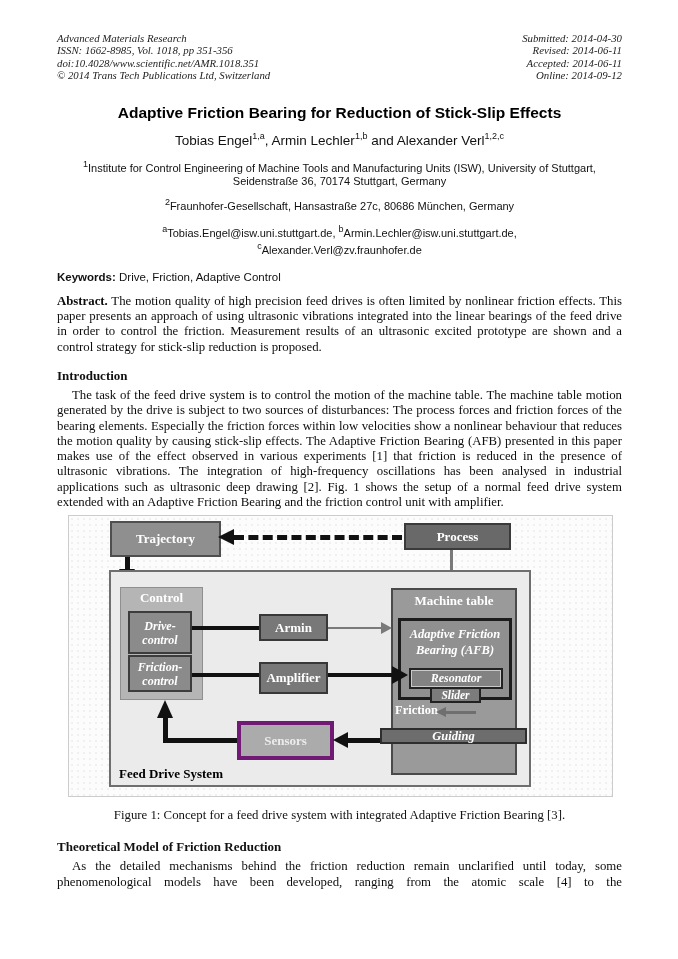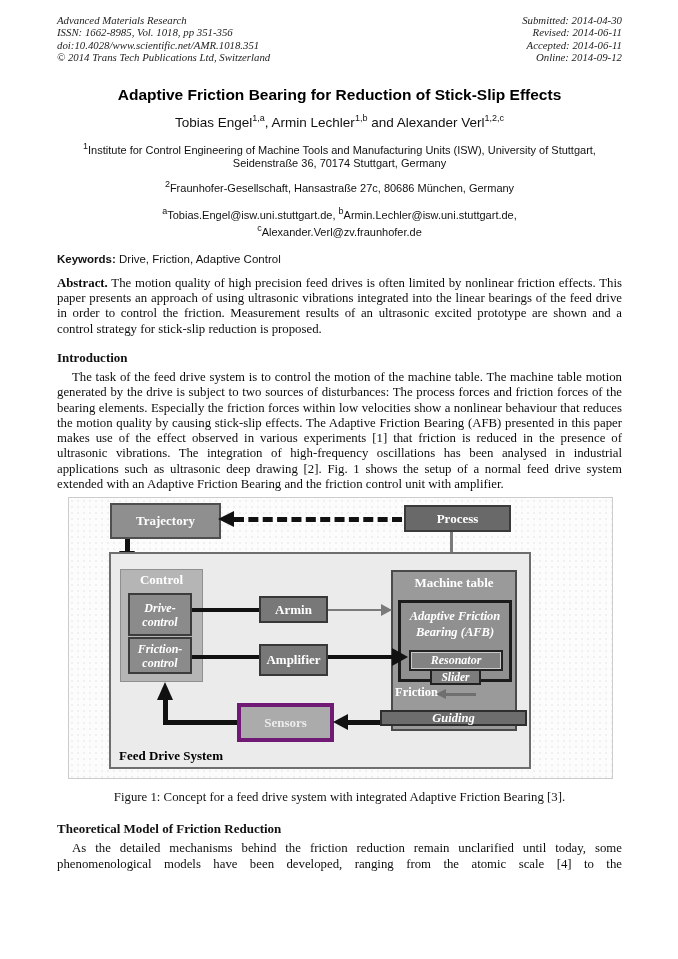--- a/index.html
+++ b/index.html
@@ -1,20 +1,20 @@
 <!DOCTYPE html>
 <html style="--fig-bg: #fcfcfc; --fig-border: #cccccc; --box-trajectory: #8f8f8f; --box-process: #696969; --big-box-bg: #ebebeb; --big-box-border: #6e6e6e; --group-light: #b5b5b5; --box-mid: #8b8b8b; --box-dark: #787878; --machine-bg: #9a9a9a; --afb-bg: #909090; --resonator-bg: #828282; --slider-bg: #7c7c7c; --guiding-bg: #6d6d6d; --sensors-bg: #ababab; --arrow-black: #111111; --arrow-gray: #7a7a7a;"><head>
 <meta charset="utf-8">
 <style>
   * { margin:0; padding:0; box-sizing:border-box; }
   html,body { background:#ffffff; }
   .page {
     position:relative; width:678px; height:959px; margin:0 auto;
     background:#ffffff; overflow:hidden;
-    padding:14px 56px 0 57px;
+    padding:32px 56px 0 57px;
     color:#111;
   }
   
   .hdr { display:flex; justify-content:space-between;
     font-family:"Liberation Serif", serif; font-style:italic;
     font-size:10.8px; line-height:12.3px; color:#222; }
   .hdr .right { text-align:right; }
   
   .title { margin-top:23px; text-align:center;
     font-family:"Liberation Sans", sans-serif; font-weight:bold; font-size:15.5px; color:#000; }
@@ -71,21 +71,21 @@
     background:var(--group-light,#b5b5b5); border:1px solid #8f8f8f; }
   .group-label { text-align:center; color:#fff; font-weight:bold; font-size:13px; margin-top:2px; }
   .box-dc { left:17px; top:39px; width:64px; height:43px; font-size:12px; line-height:14px;
     background:var(--box-mid,#8b8b8b); border:2px solid #3c3c3c; }
   .box-fc { left:17px; top:83px; width:64px; height:37px; font-size:12px; line-height:14px;
     background:var(--box-mid,#8b8b8b); border:2px solid #3c3c3c; }
   .box-drive { left:148px; top:42px; width:69px; height:27px; font-size:13px;
     background:var(--box-dark,#787878); border:2px solid #383838; }
   .box-amp { left:148px; top:90px; width:69px; height:32px; font-size:13px;
     background:var(--box-dark,#787878); border:2px solid #383838; }
-  .group-machine { position:absolute; left:280px; top:16px; width:126px; height:161px;
+  .group-machine { position:absolute; left:280px; top:16px; width:126px; height:187px;
     background:var(--machine-bg,#9a9a9a); border:2px solid #4a4a4a; z-index:3; }
   .machine-label { text-align:center; color:#fff; font-weight:bold; font-size:13px; margin-top:3px; }
   .box-afb { left:5px; top:28px; width:114px; height:82px; font-size:12.5px; line-height:16px;
     align-items:flex-start; padding-top:5px;
     background:var(--afb-bg,#909090); border:3px solid #1c1c1c; }
   .box-res { left:16px; top:78px; width:94px; height:21px; font-size:12px; z-index:6;
     background:var(--resonator-bg,#828282); border:2px solid #222;
     box-shadow:inset 0 0 0 1px #c9c9c9; }
   .box-slider { left:37px; top:97px; width:51px; height:16px; font-size:11.5px; z-index:6;
     background:var(--slider-bg,#7c7c7c); border:2px solid #222; }

